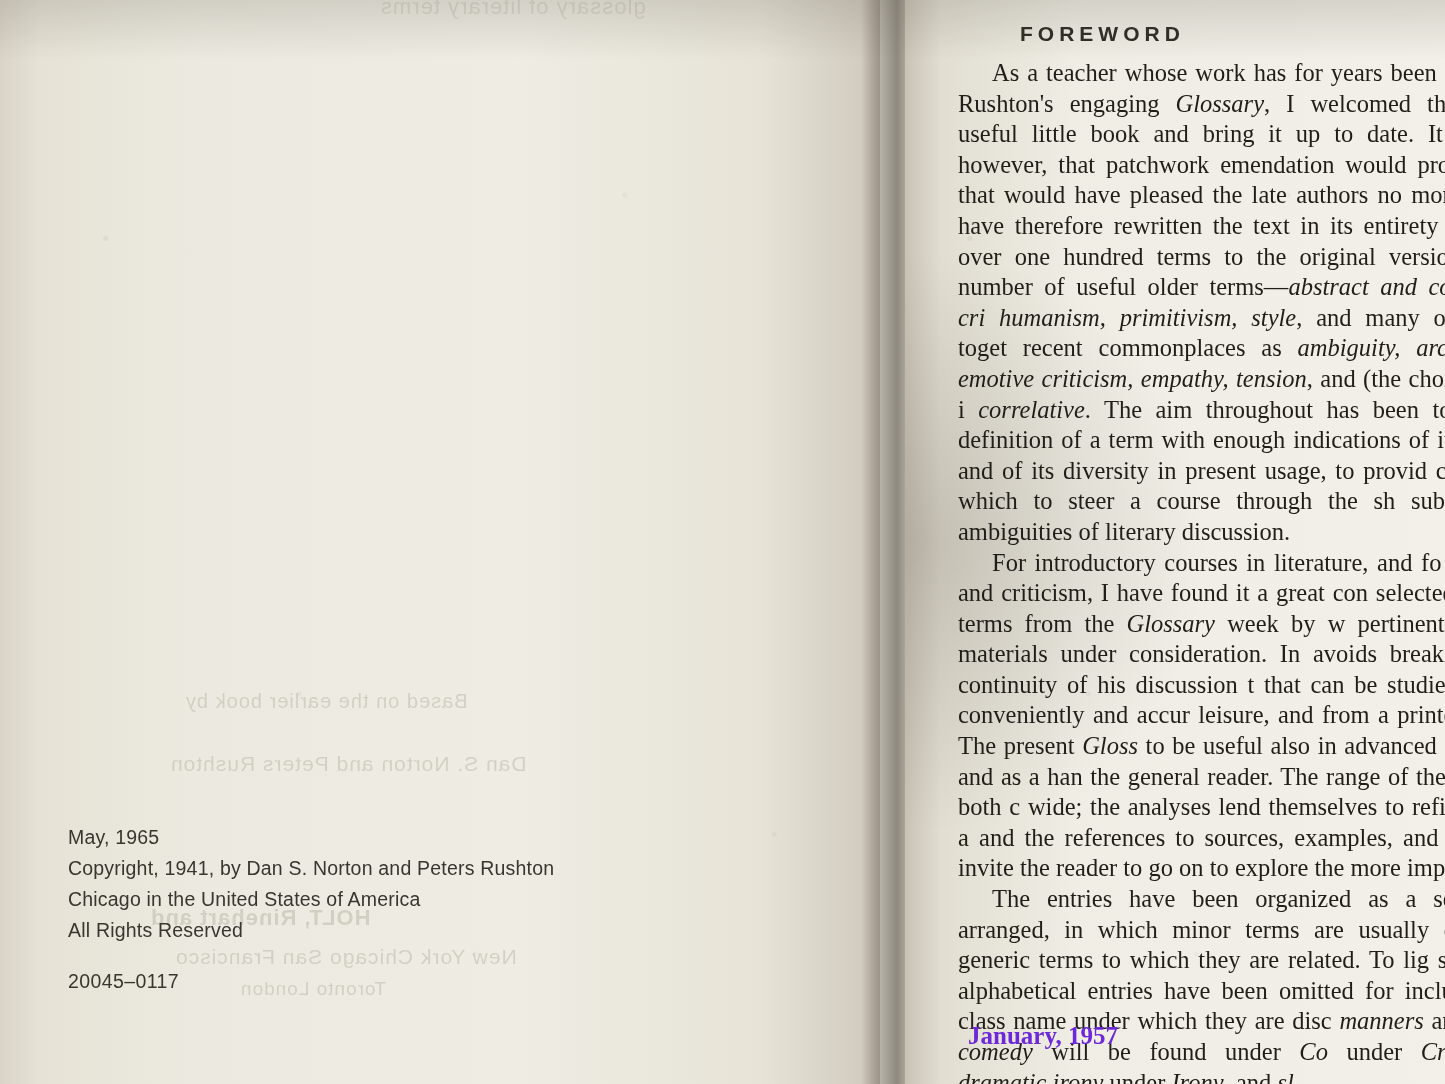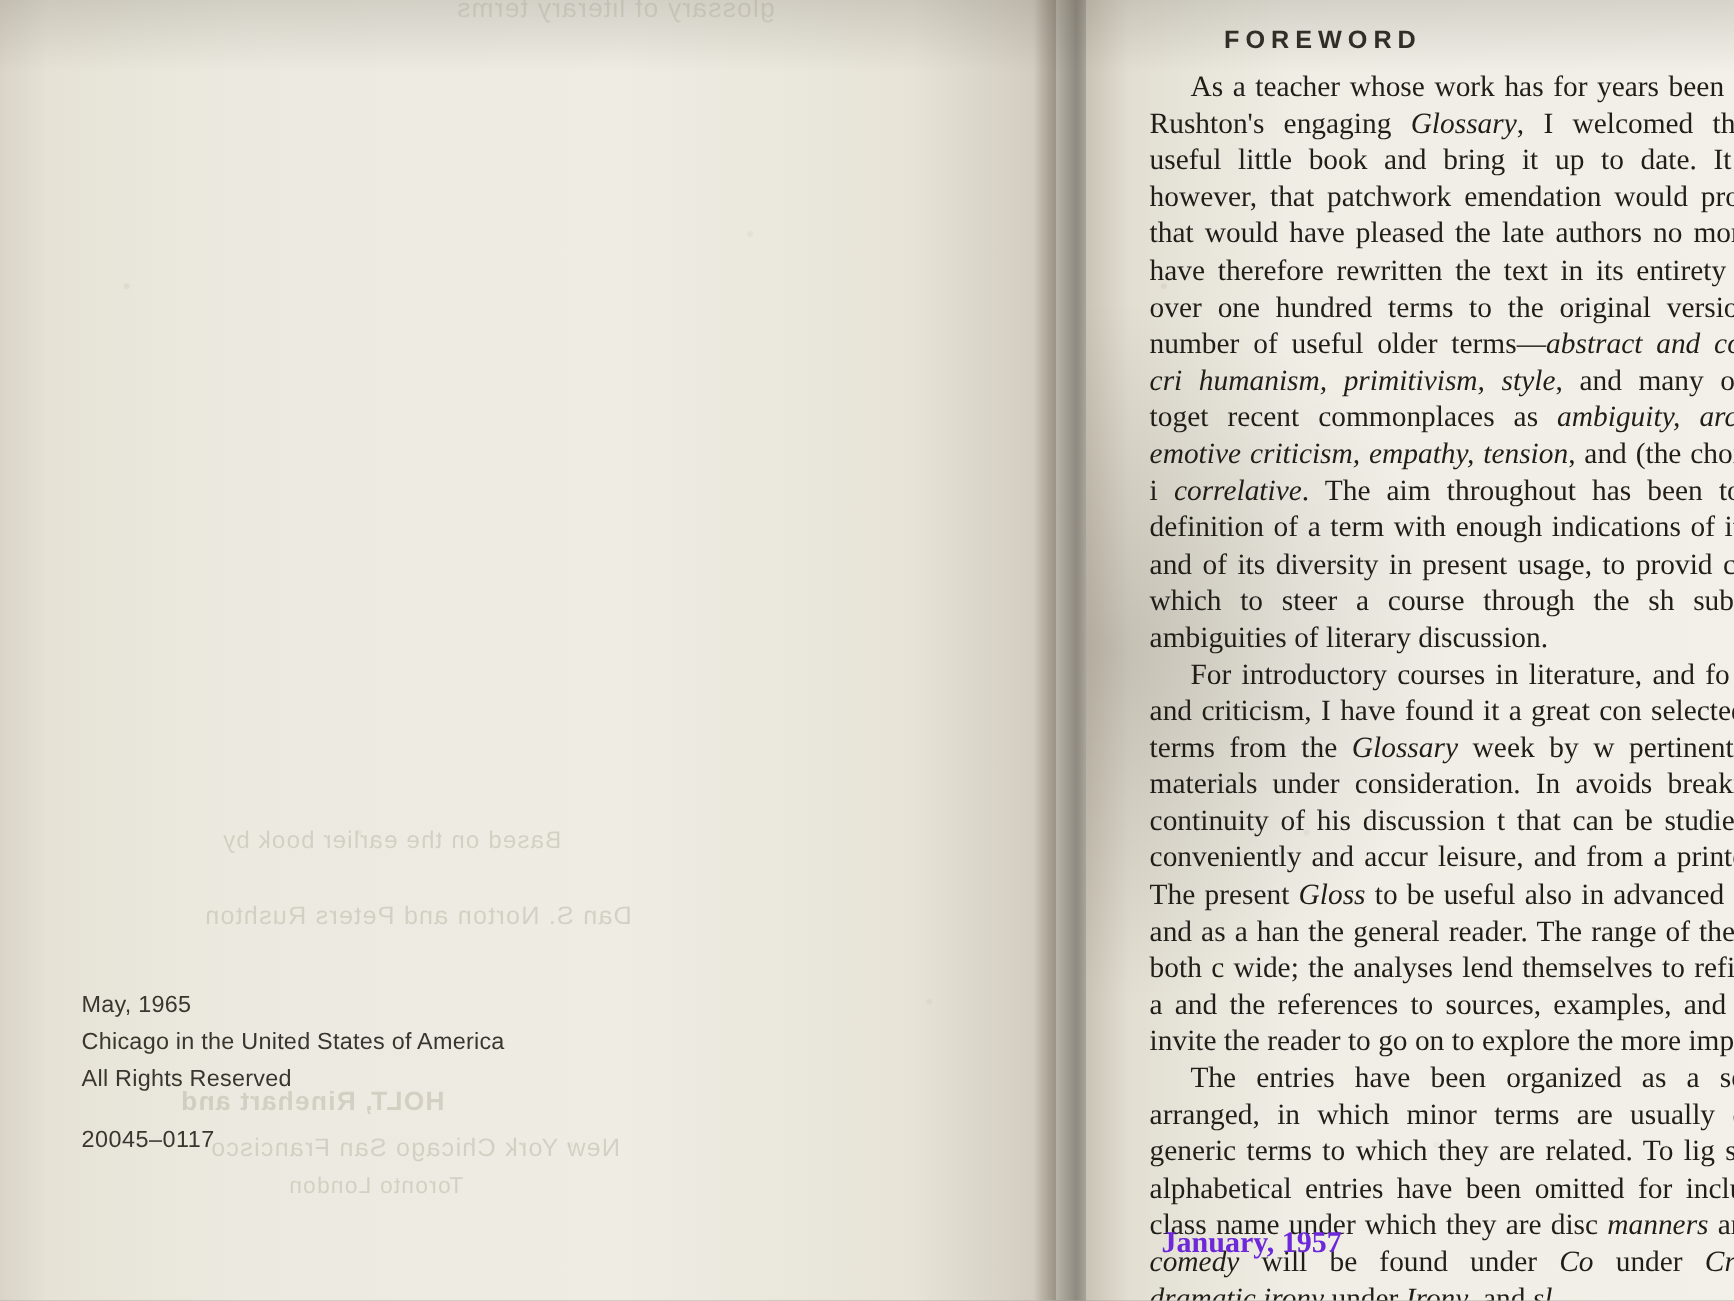--- a/index.html
+++ b/index.html
@@ -186,20 +186,21 @@
 
     <div class="showthrough st0">glossary of literary terms</div>
     <div class="showthrough st1">Based on the earlier book by</div>
     <div class="showthrough st2">Dan S. Norton and Peters Rushton</div>
     <div class="showthrough st3">HOLT, Rinehart and</div>
     <div class="showthrough st4">New York    Chicago    San Francisco</div>
     <div class="showthrough st5">Toronto    London</div>
 
     <div class="copyright">
       <div class="ln">May, 1965</div>
+      <div class="ln">Copyright, 1941, by Dan S. Norton and Peters Rushton</div>
       <div class="ln">Chicago in the United States of America</div>
       <div class="ln">All Rights Reserved</div>
       <div class="ln code">20045–0117</div>
     </div>
   </div>
 
   <div class="gutter"></div>
 
   <div class="leaf leaf-right">
     <div class="grain"></div>

